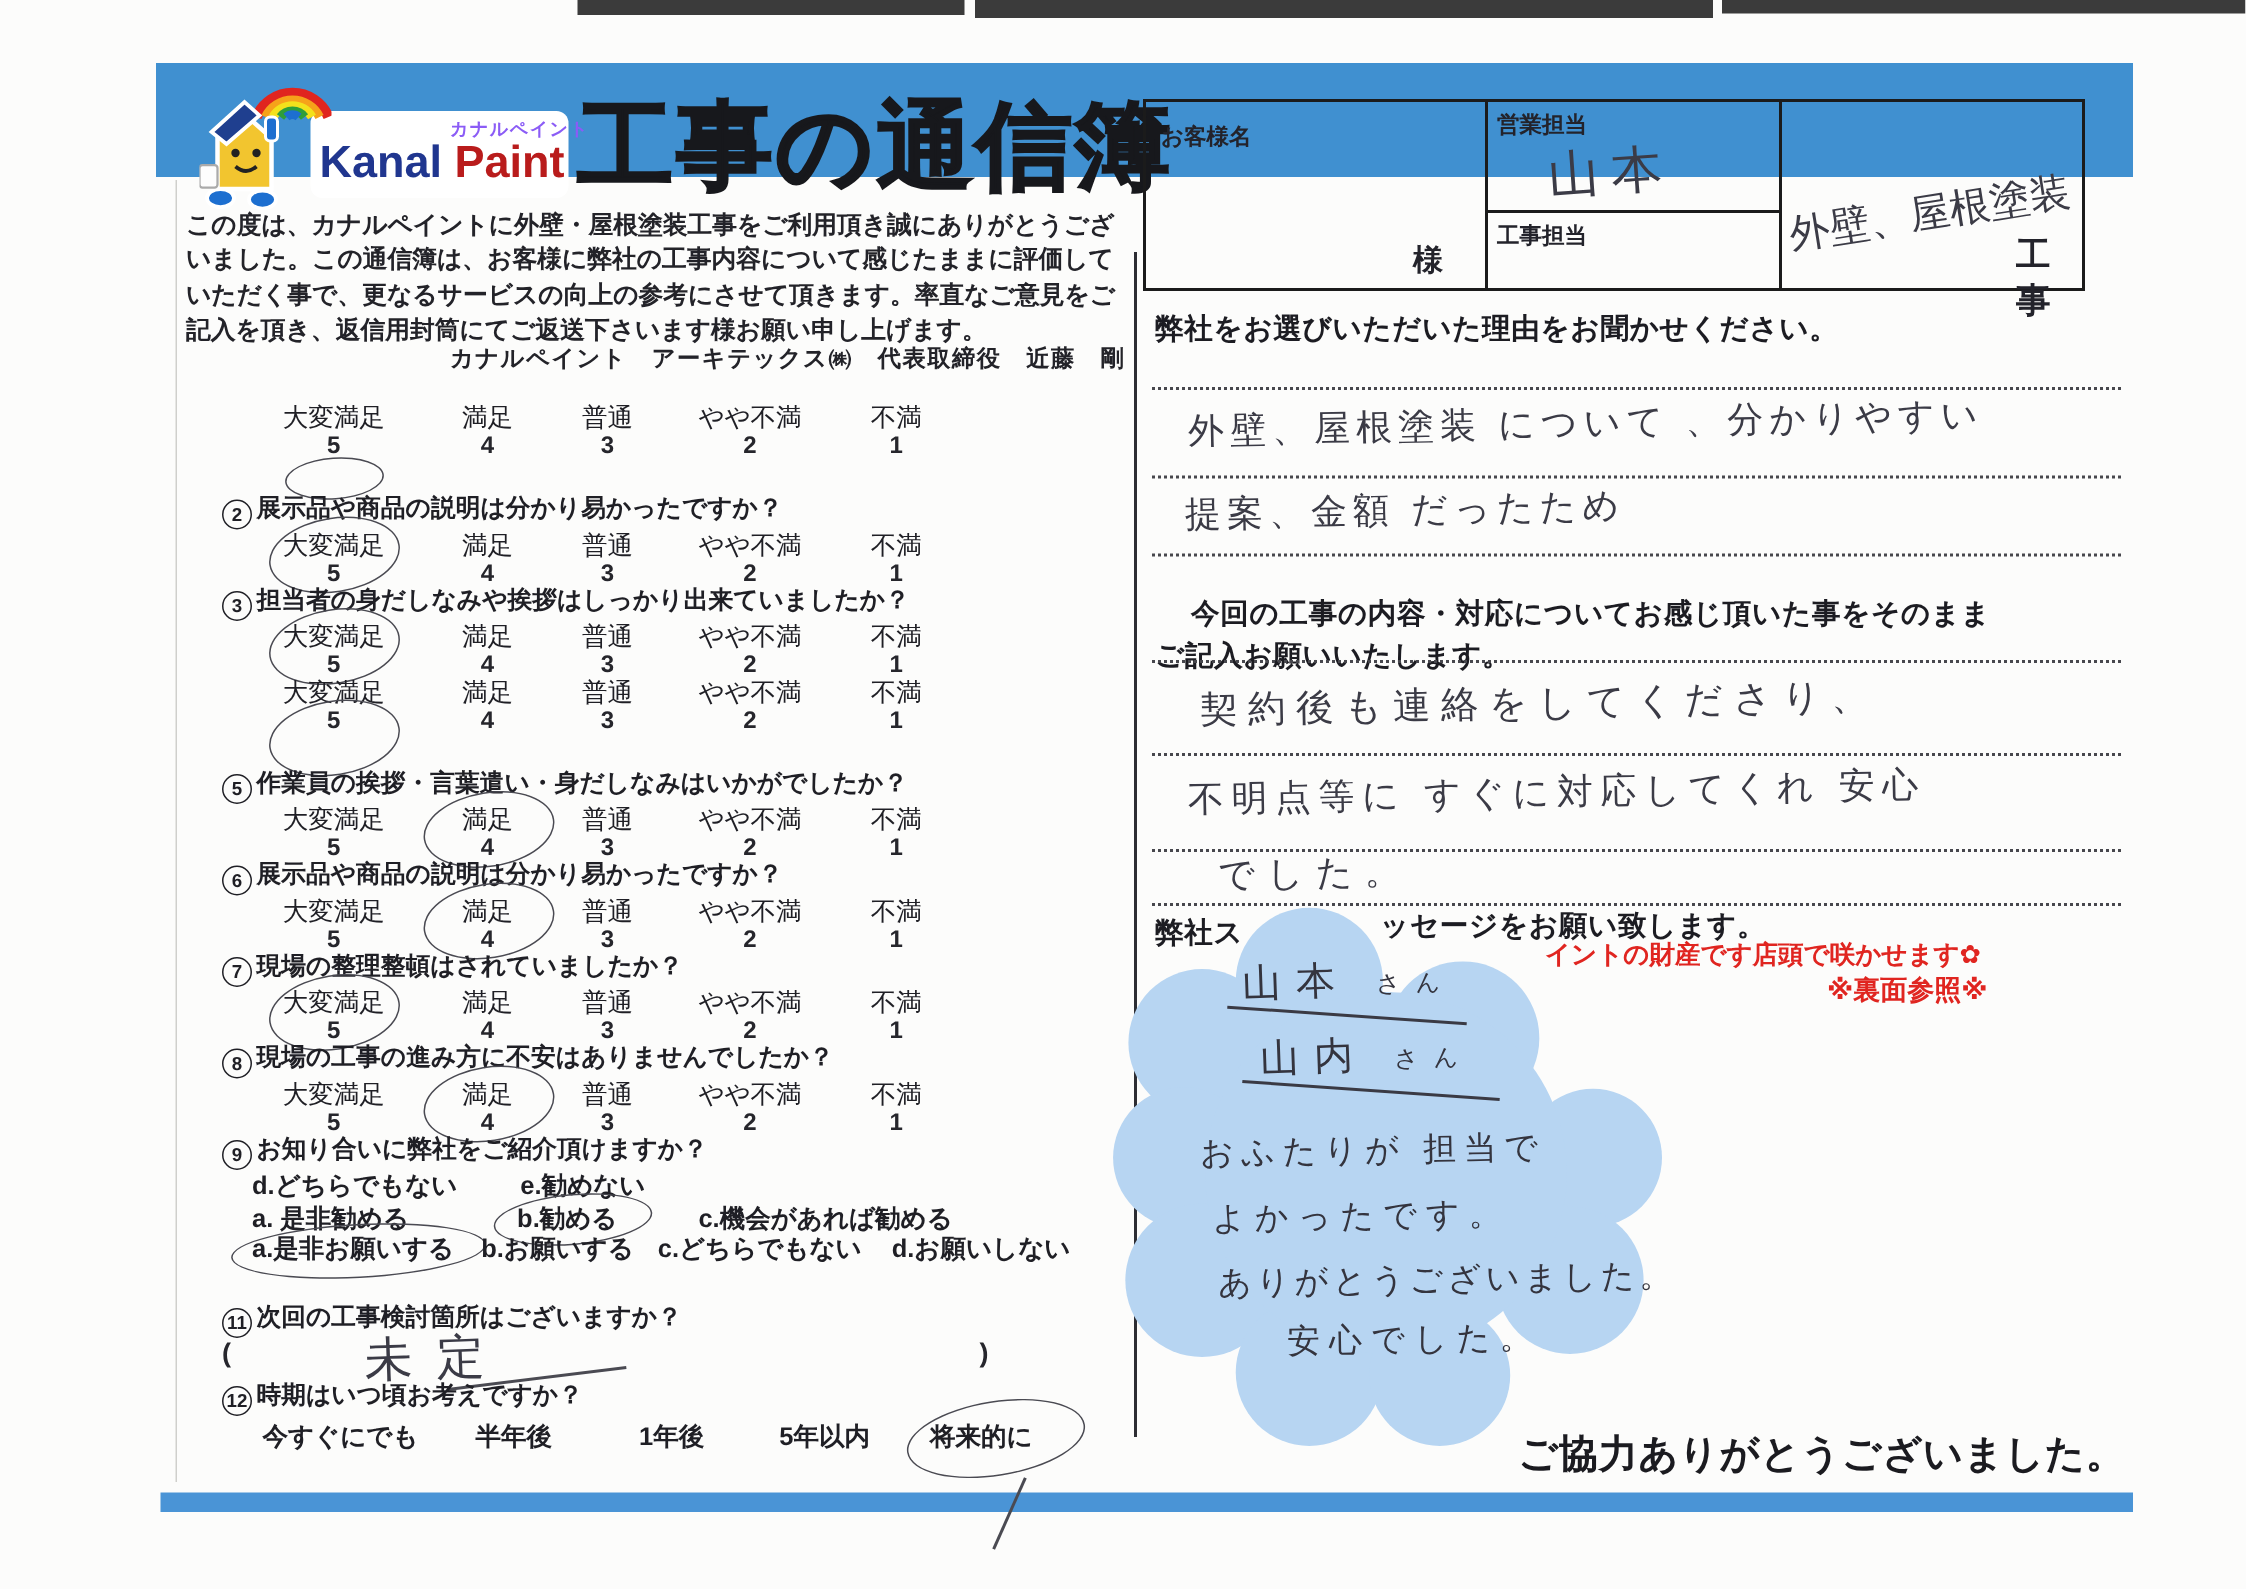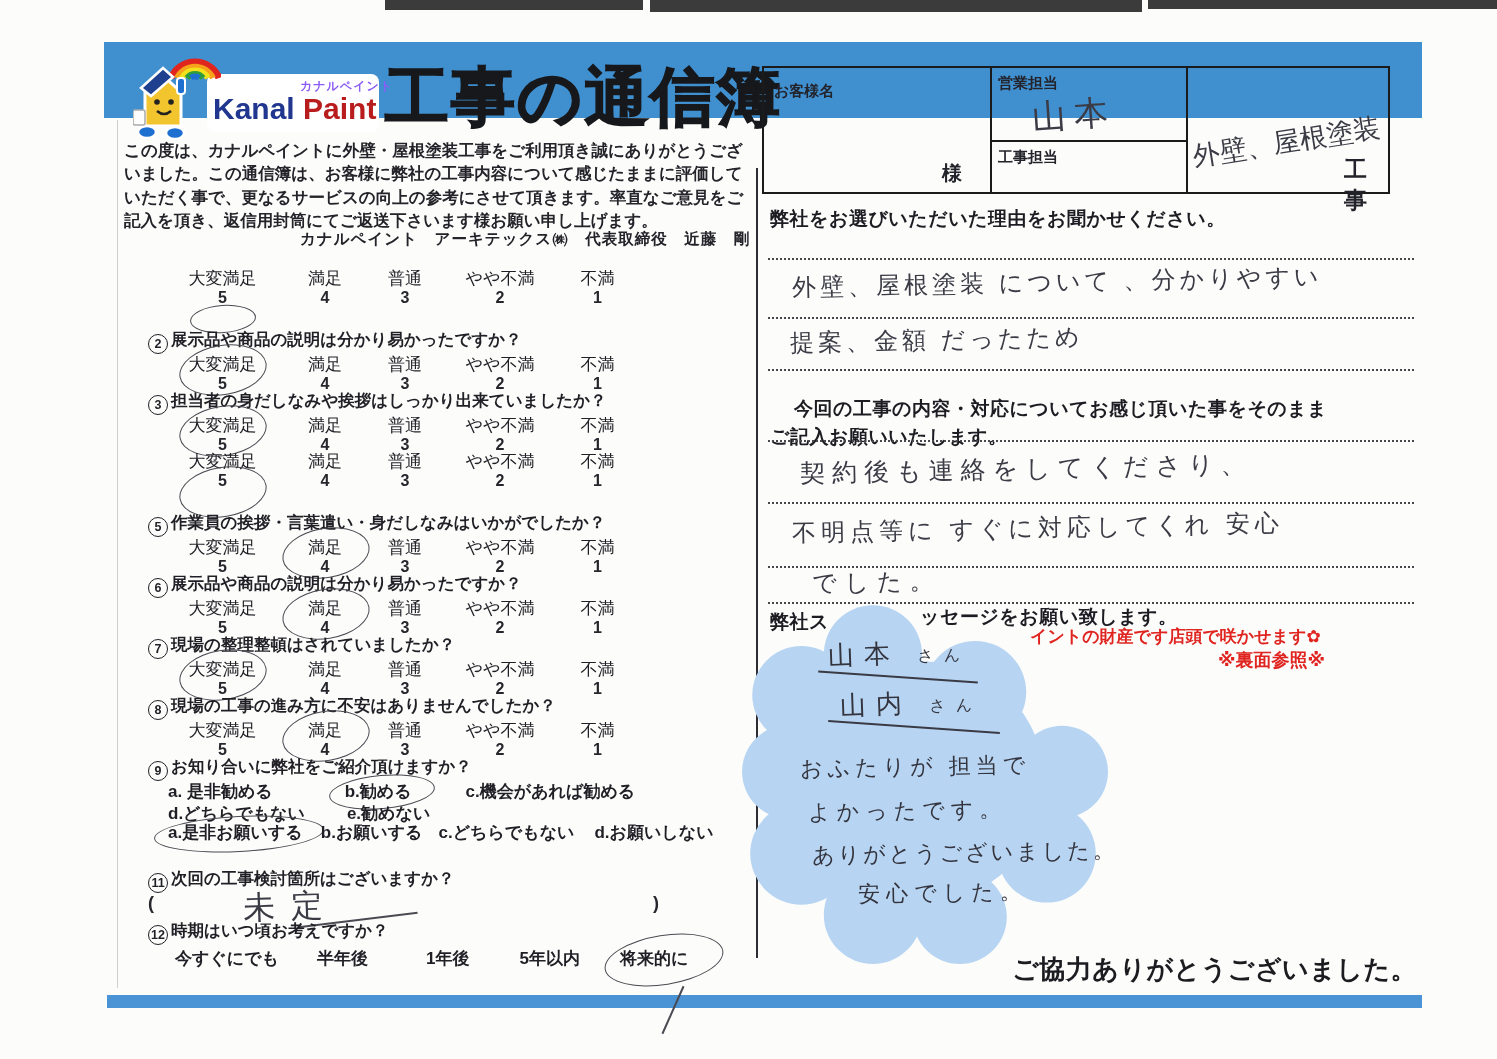--- a/index.html
+++ b/index.html
@@ -279,24 +279,24 @@
           <span>2</span>
           <span>1</span>
         </div>
         <div class="mark tall" style="left: 134px;"></div>
       </div>
     </div>
 
   <div class="q-custom" style="height:66px;">
     <div class="q-head"><span class="q-no">9</span><span>お知り合いに弊社をご紹介頂けますか？</span></div>
     <div class="opts-line">
+      <span class="opt">d.どちらでもない</span><span style="display:inline-block;width:42px;"></span><span class="opt">e.勧めない</span>
+    </div>
+    <div class="opts-line">
       <span class="opt">a. 是非勧める</span><span style="display:inline-block;width:72px;"></span><span class="opt"><span>b.勧める</span><span class="opt-circle" style="width:104px;height:32px;left:-16px;top:-6px;transform:rotate(-5deg);"></span></span><span style="display:inline-block;width:54px;"></span><span class="opt">c.機会があれば勧める</span>
-    </div>
-    <div class="opts-line">
-      <span class="opt">d.どちらでもない</span><span style="display:inline-block;width:42px;"></span><span class="opt">e.勧めない</span>
     </div>
   </div>
 
   <div class="q-custom" style="height:46px;">
     <div class="opts-line">
       <span class="opt"><span>a.是非お願いする</span><span class="opt-circle" style="width:168px;height:34px;left:-14px;top:-6px;transform:rotate(-3deg);"></span></span><span style="display:inline-block;width:18px;"></span><span class="opt">b.お願いする</span><span style="display:inline-block;width:16px;"></span><span class="opt">c.どちらでもない</span><span style="display:inline-block;width:20px;"></span><span class="opt">d.お願いしない</span>
     </div>
   </div>
 
   <div class="q-custom" style="height:52px;">

